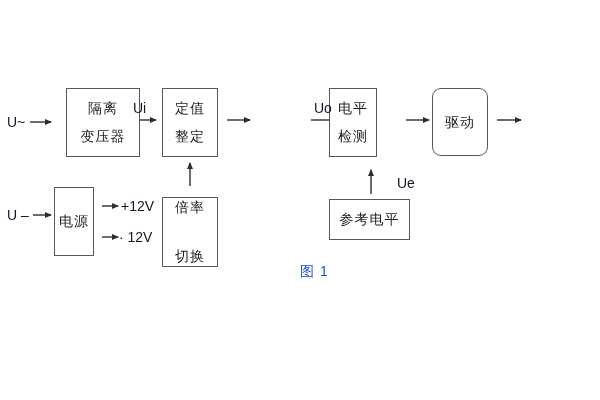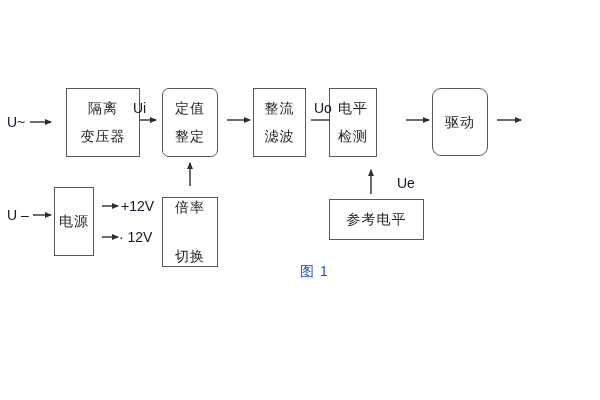--- a/index.html
+++ b/index.html
@@ -44,50 +44,46 @@
     <line x1="102" y1="237" x2="118" y2="237" marker-end="url(#ah)"></line>
     <line x1="190" y1="186" x2="190" y2="163" marker-end="url(#ah)"></line>
     <line x1="371" y1="194" x2="371" y2="170" marker-end="url(#ah)"></line>
   </svg>
 
   <div class="block" style="left:54px; top:88px; width:74px; height:69px;margin-left:12px;">
     <span>隔离</span>
     <span>变压器</span>
   </div>
 
-  <div class="block" style="left:162px; top:88px; width:56px; height:69px;border-radius:7px;">
+  <div class="block" style="left:162px; top:88px; width:56px; height:69px;">
     <span>定值</span>
     <span>整定</span>
   </div>
 
-  <div class="block" style="left:253px; top:88px; width:53px; height:69px;">
-    <span>整流</span>
-    <span>滤波</span>
-  </div>
 
   <div class="block" style="left:329px; top:88px; width:48px; height:69px;">
     <span>电平</span>
     <span>检测</span>
   </div>
 
   <div class="block" style="left:432px; top:88px; width:56px; height:68px;border-radius:9px;">
     <span>驱动</span>
   </div>
 
 
   <div class="block" style="left:54px; top:187px; width:40px; height:69px;">
     <span>电源</span>
   </div>
 
   <div class="block" style="left:162px; top:197px; width:56px; height:70px;gap:34px;">
     <span>倍率</span>
     <span>切换</span>
   </div>
 
-  <div class="block" style="left:329px; top:199px; width:95px; height:41px;">
+  <div class="block" style="left:329px; top:199px; width:81px; height:41px;">
     <span>参考电平</span>
   </div>
 
   <div class="lbl" style="left:7px;  top:114px;">U~</div>
   <div class="lbl" style="left:7px;  top:207px;">U –</div>
   <div class="lbl" style="left:133px; top:100px;">Ui</div>
   <div class="lbl" style="left:314px; top:100px;">Uo</div>
   <div class="lbl" style="left:397px; top:175px;">Ue</div>
   <div class="lbl" style="left:121px; top:198px;">+12V</div>
   <div class="lbl" style="left:119px; top:229px;">· 12V</div>

